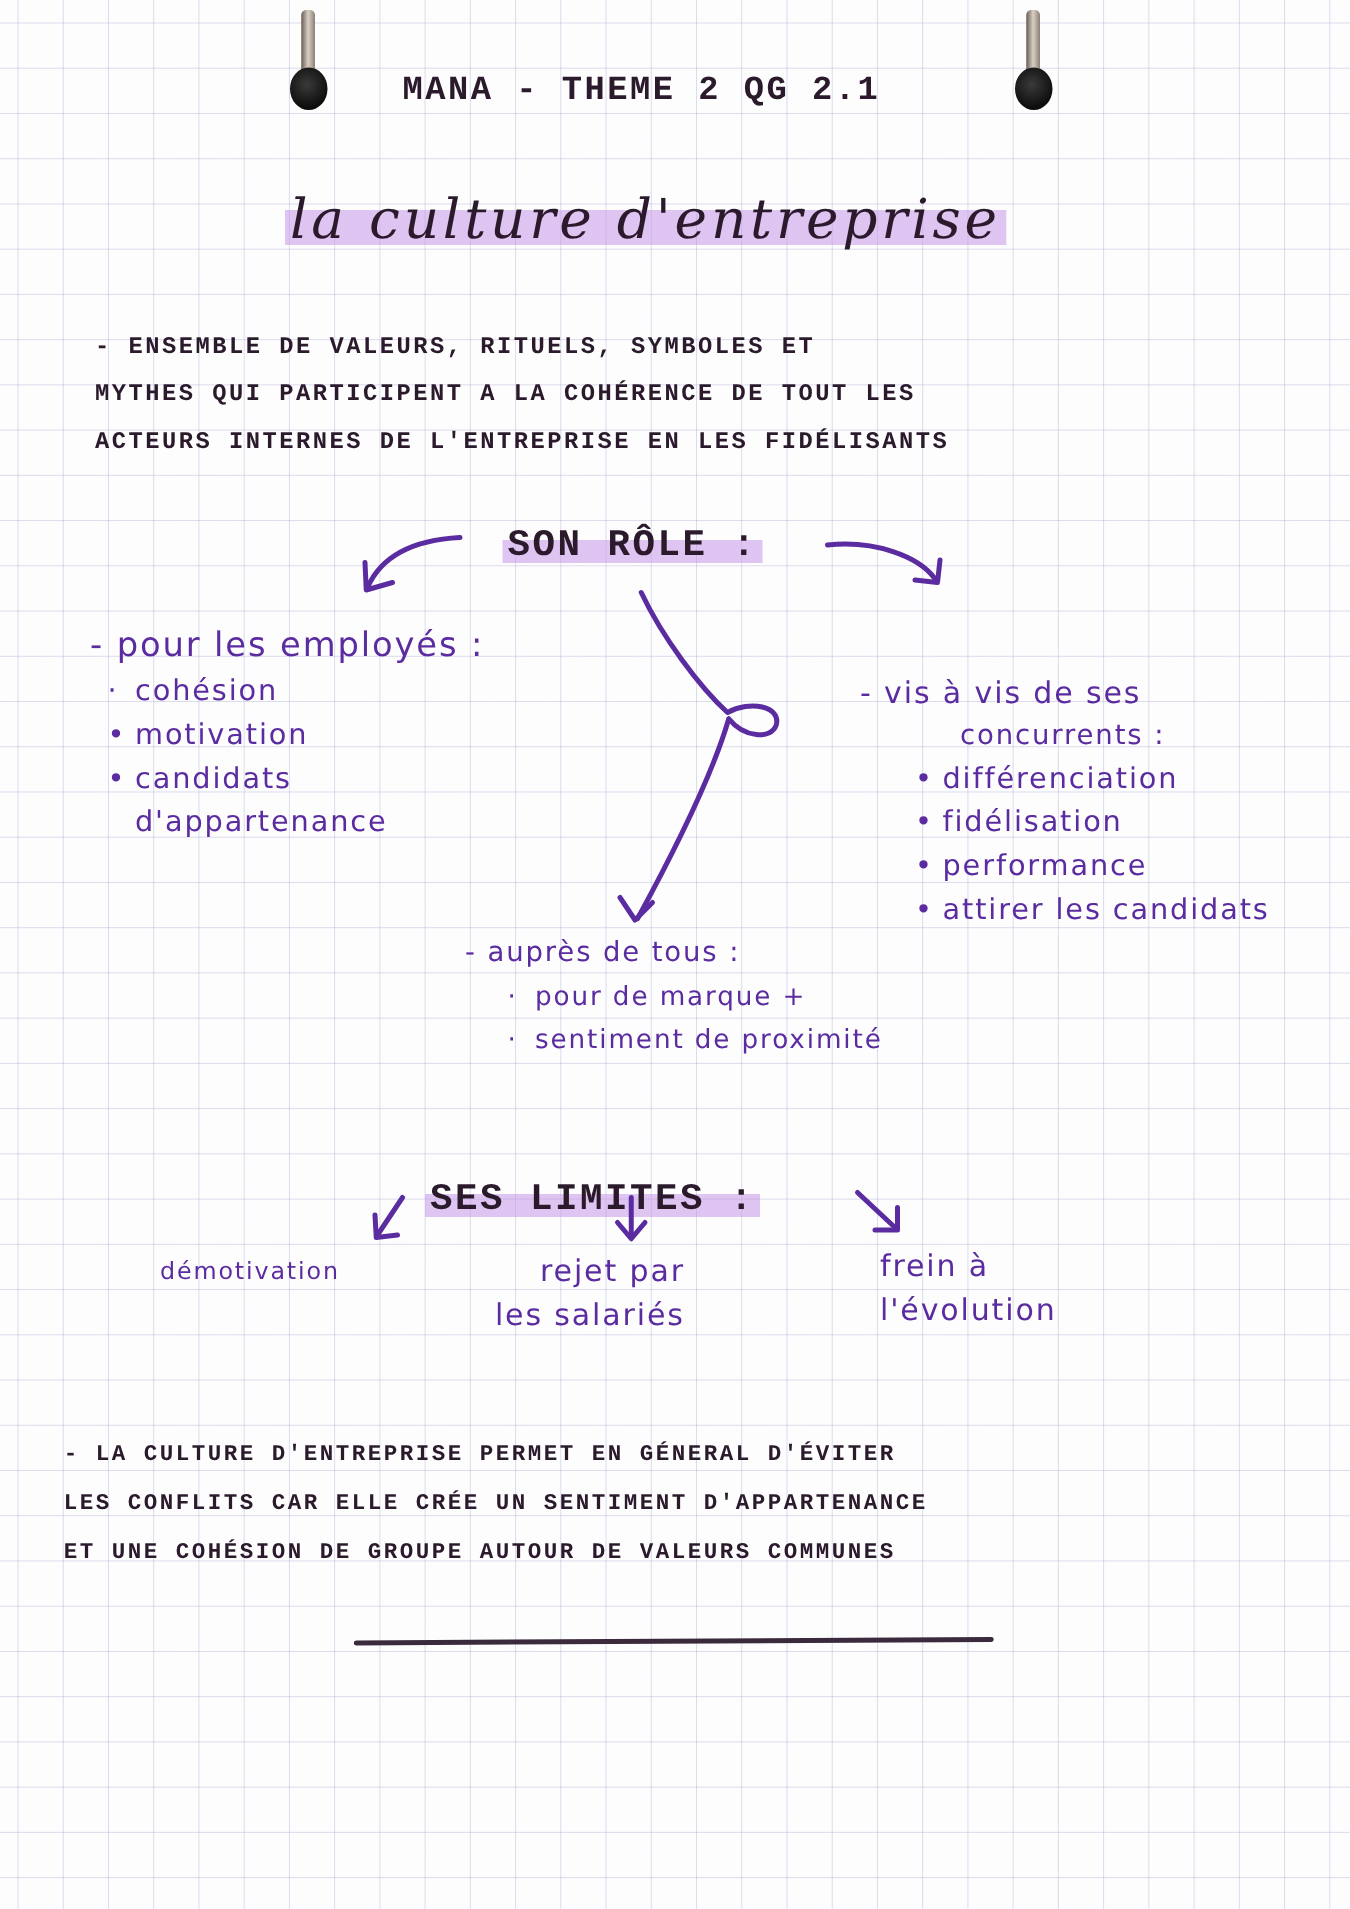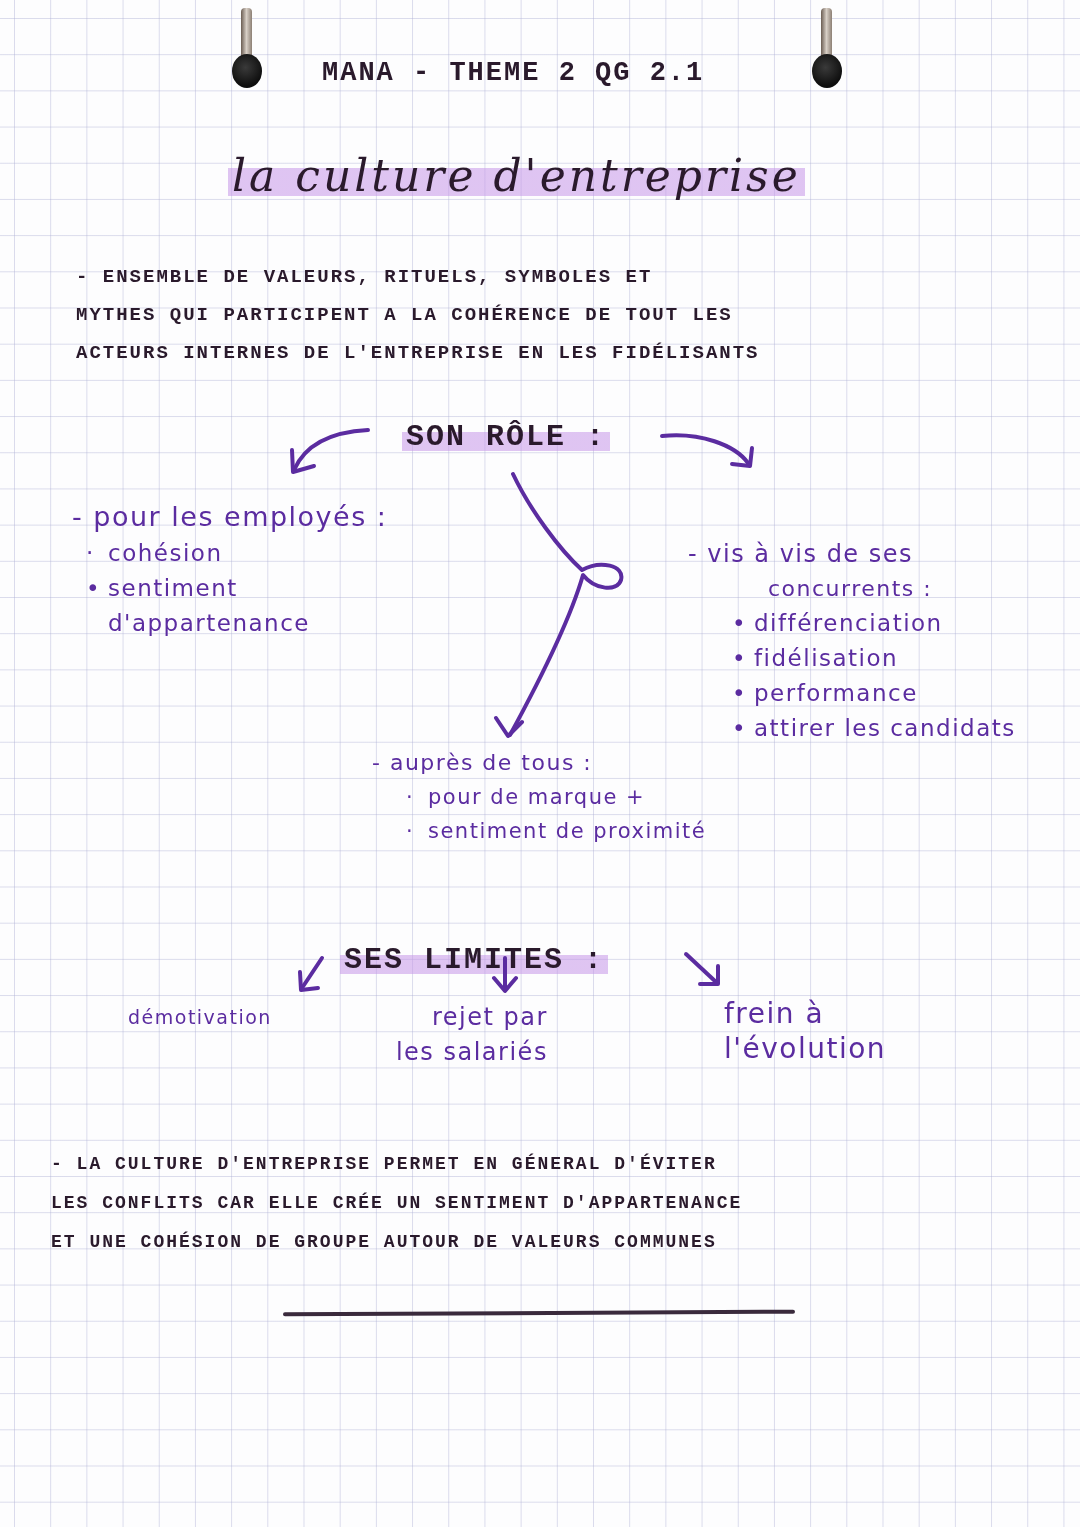--- a/index.html
+++ b/index.html
@@ -60,21 +60,22 @@
   <div>ACTEURS INTERNES DE L'ENTREPRISE EN LES FIDÉLISANTS</div>
 </div>
 
 <div class="abs sec-h dark caps" style="left:402px; top:420px;">
   <span class="hl">SON RÔLE :</span>
 </div>
 
 <div class="abs purple hand" style="left:72px; top:498px;">
   <div style="font-size:27px; line-height:38px;">- pour les employés :</div>
   <div class="item" style="padding-left:14px;"><span class="bullet">·</span><span>cohésion</span></div>
-  <div class="item" style="padding-left:14px;"><span class="bullet">•</span><span>sentiment</span></div>
+  <div class="item" style="padding-left:14px;"><span class="bullet">•</span><span>motivation</span></div>
+  <div class="item" style="padding-left:14px;"><span class="bullet">•</span><span>candidats</span></div>
   <div class="item" style="padding-left:36px;">d'appartenance</div>
 </div>
 
 <div class="abs purple hand" style="left:688px; top:494px;margin-top:42px;">
   <div style="font-size:24px; line-height:36px;">- vis à vis de ses</div>
   <div style="font-size:22px; line-height:34px; padding-left:80px;">concurrents :</div>
   <div class="item" style="padding-left:44px;"><span class="bullet">•</span><span>différenciation</span></div>
   <div class="item" style="padding-left:44px;"><span class="bullet">•</span><span>fidélisation</span></div>
   <div class="item" style="padding-left:44px;"><span class="bullet">•</span><span>performance</span></div>
   <div class="item" style="padding-left:44px;"><span class="bullet">•</span><span>attirer les candidats</span></div>
@@ -90,21 +91,21 @@
   <span class="hl">SES LIMITES :</span>
 </div>
 
 <div class="abs purple hand" style="left:128px; top:1000px; font-size:19px; line-height:35px;">
   <div>démotivation</div>
 </div>
 <div class="abs purple hand" style="left:392px; top:1000px; font-size:24px; line-height:35px; text-align:right;">
   <div style="padding-left:40px;">rejet par</div>
   <div>les salariés</div>
 </div>
-<div class="abs purple hand" style="left:724px; top:996px; font-size:28px; line-height:35px;">
+<div class="abs purple hand" style="left:704px; top:996px; font-size:24px; line-height:35px;">
   <div>frein à</div>
   <div>l'évolution</div>
 </div>
 
 <div class="abs concl dark caps">
   <div>- LA CULTURE D'ENTREPRISE PERMET EN GÉNERAL D'ÉVITER</div>
   <div>LES CONFLITS CAR ELLE CRÉE UN SENTIMENT D'APPARTENANCE</div>
   <div>ET UNE COHÉSION DE GROUPE AUTOUR DE VALEURS COMMUNES</div>
 </div>
 

